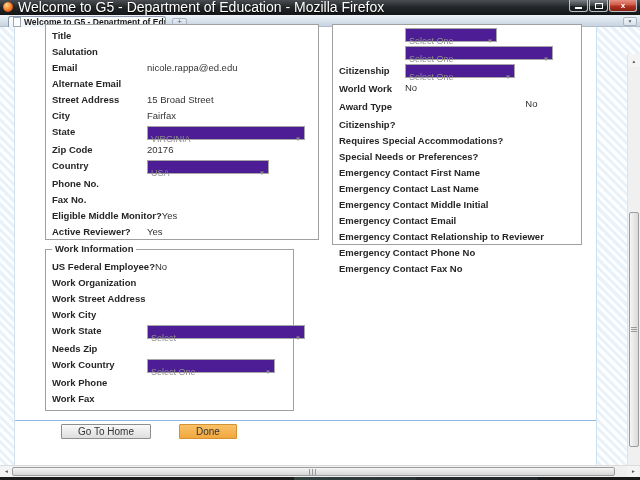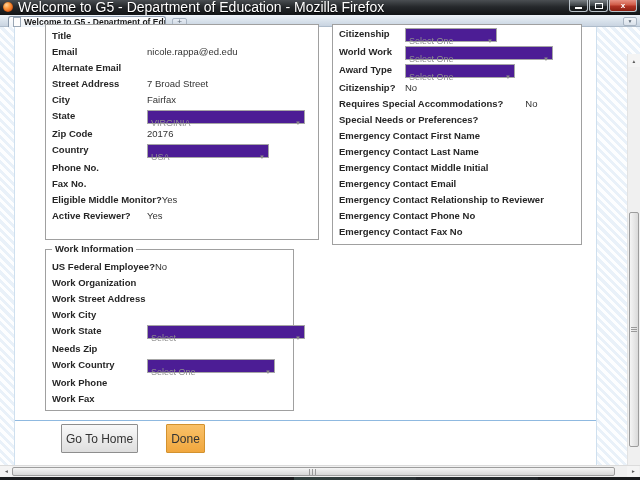--- a/index.html
+++ b/index.html
@@ -75,36 +75,36 @@
   #fs-reviewer{left:317px;top:-3px;width:250px;height:221px;padding-top:3px;}
   #fs-work{left:30px;top:222px;width:249px;height:162px;padding-top:11px;}
   .legend{
     position:absolute;top:-6px;left:6px;background:#fff;padding:0 3px;
     font-size:9.5px;font-weight:bold;color:#262626;line-height:10px;
   }
   .row{display:flex;height:16px;padding-left:6px;}
   .row.has-select{height:18px;}
   .lbl{font-weight:bold;color:#262626;font-size:9.5px;white-space:nowrap;flex:none;}
   #fs-personal .lbl,#fs-work .lbl{min-width:95px;}
-  #fs-reviewer .lbl{min-width:66px;}
+  #fs-reviewer .lbl{min-width:66px;margin-top:37px;}
   .val{color:#333;font-size:9.5px;white-space:nowrap;}
   .val.gap{margin-left:22px;}
   .selectbox{
     display:flex;align-items:center;justify-content:space-between;height:14px;
     border:1px solid #a6a6a6;background:#4c1d95;box-sizing:border-box;
     padding:12px 3px 0 3px;cursor:default;flex:none;
   }
   .sel-txt{color:#8e8e8e;font-size:9px;white-space:nowrap;overflow:hidden;}
   .sel-arrow{color:#8a8a8a;font-size:6px;margin-left:3px;flex:none;}
   .blue-line{position:absolute;left:0;right:0;top:393px;border-top:1px solid #8fb9e0;}
   .btn-row{position:absolute;left:46px;top:397px;display:flex;}
   .btn{
-    height:29px;padding:0 4px;border:1px solid #8e8e8e;box-sizing:border-box;
+    height:15px;padding:0 16px;border:1px solid #8e8e8e;box-sizing:border-box;
     background:linear-gradient(180deg,#f9f9f9,#dedede);
-    color:#333;font-size:12px;display:flex;align-items:center;cursor:pointer;border-radius:1px;
+    color:#333;font-size:10px;display:flex;align-items:center;cursor:pointer;border-radius:1px;
   }
   .btn.done{
     margin-left:28px;
     background:linear-gradient(180deg,#f9c169,#f1a73e);border-color:#d3922f;
   }
   
   .vscroll{
     position:absolute;right:0;top:27px;width:13px;height:438px;
     background:#f0f0f0;border-left:1px solid #e3e3e3;box-sizing:border-box;
   }
@@ -171,29 +171,32 @@
   <div class="tablist-btn"><span>▼</span></div>
 </div>
 
 <div class="viewport">
   <div class="panel">
     <div class="fieldset" id="fs-personal">
         <div class="row">
           <span class="lbl">Title</span>
         </div>
         <div class="row">
+          <span class="lbl">Salutation</span>
+        </div>
+        <div class="row">
           <span class="lbl">Email</span>
           <span class="val">nicole.rappa@ed.edu</span>
         </div>
         <div class="row">
           <span class="lbl">Alternate Email</span>
         </div>
         <div class="row">
           <span class="lbl">Street Address</span>
-          <span class="val">7 Broad Street</span>
+          <span class="val">15 Broad Street</span>
         </div>
         <div class="row">
           <span class="lbl">City</span>
           <span class="val">Fairfax</span>
         </div>
         <div class="row has-select">
           <span class="lbl">State</span>
           <span class="selectbox" style="width: 158px;">
             <span class="sel-txt">VIRGINIA</span>
             <span class="sel-arrow">▼</span>

